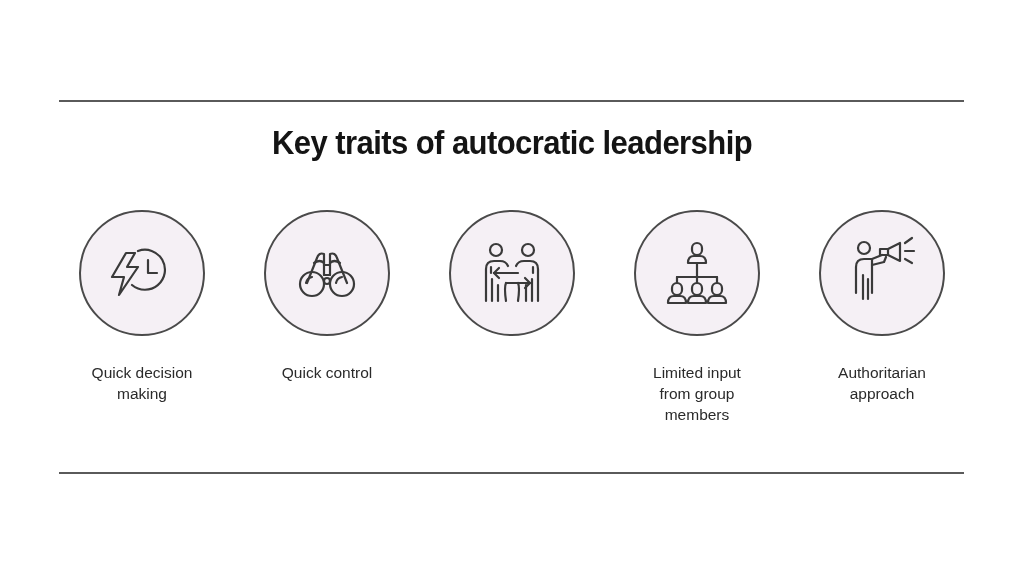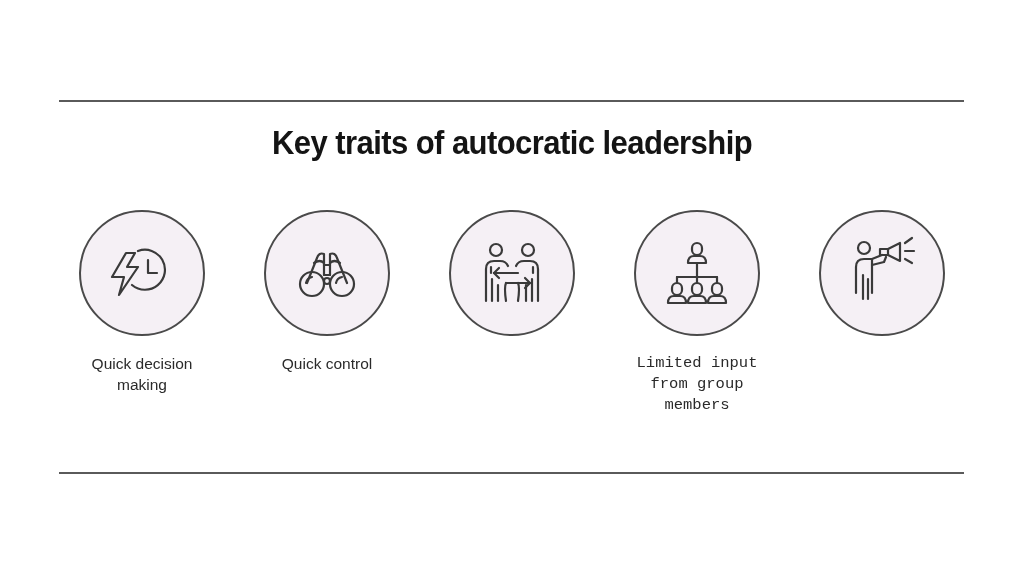--- a/index.html
+++ b/index.html
@@ -63,21 +63,21 @@
       overflow: visible;
     }
     .circle svg * {
       fill: none;
       stroke: #3a3a3a;
       stroke-width: 2.2;
       stroke-linecap: round;
       stroke-linejoin: round;
     }
     .label {
-      margin-top: 17px;
+      margin-top: 26px;
       width: 170px;
       text-align: center;
       font-size: 15.5px;
       line-height: 21px;
       color: #2a2a2a;
       font-weight: normal;
       white-space: pre-line;
     }
   </style>
 </head>
@@ -145,21 +145,21 @@
       <path d="M27 35 L22 40 L27 45"></path>
 
       <path d="M34 50 L58 50"></path>
       <path d="M53 45 L58 50 L53 55"></path>
       <path d="M34 50 Q32 54 34 68"></path>
       <path d="M46 50 Q48 54 46 68"></path>
     </svg>
   </div>
 </div>
 
-<div class="trait" style="left:697px;font-family:Liberation Mono, monospace;">
+<div class="trait" style="left:697px;">
   <div class="circle">
     <svg viewBox="0 0 80 80">
 
       <rect x="35" y="10" width="10" height="12" rx="5"></rect>
       <path d="M31 30 Q31 23 37 23 L43 23 Q49 23 49 30 Z"></path>
 
       <path d="M40 30 L40 44"></path>
       <path d="M20 44 L60 44 "></path>
       <path d="M20 44 L20 50"></path>
       <path d="M40 44 L40 50"></path>
@@ -194,15 +194,17 @@
       <path d="M30 32 L42 29 L44 24"></path>
 
       <path d="M38 16 L46 16 L58 10 L58 28 L46 22 L38 22 Z"></path>
       <path d="M46 16 L46 22"></path>
 
       <path d="M63 10 L70 5"></path>
       <path d="M63 18 L72 18"></path>
       <path d="M63 26 L70 30"></path>
     </svg>
   </div>
+  <div class="label">Authoritarian
+approach</div>
 </div>
 
 <div class="rule bottom"></div>
 
 </body></html>

